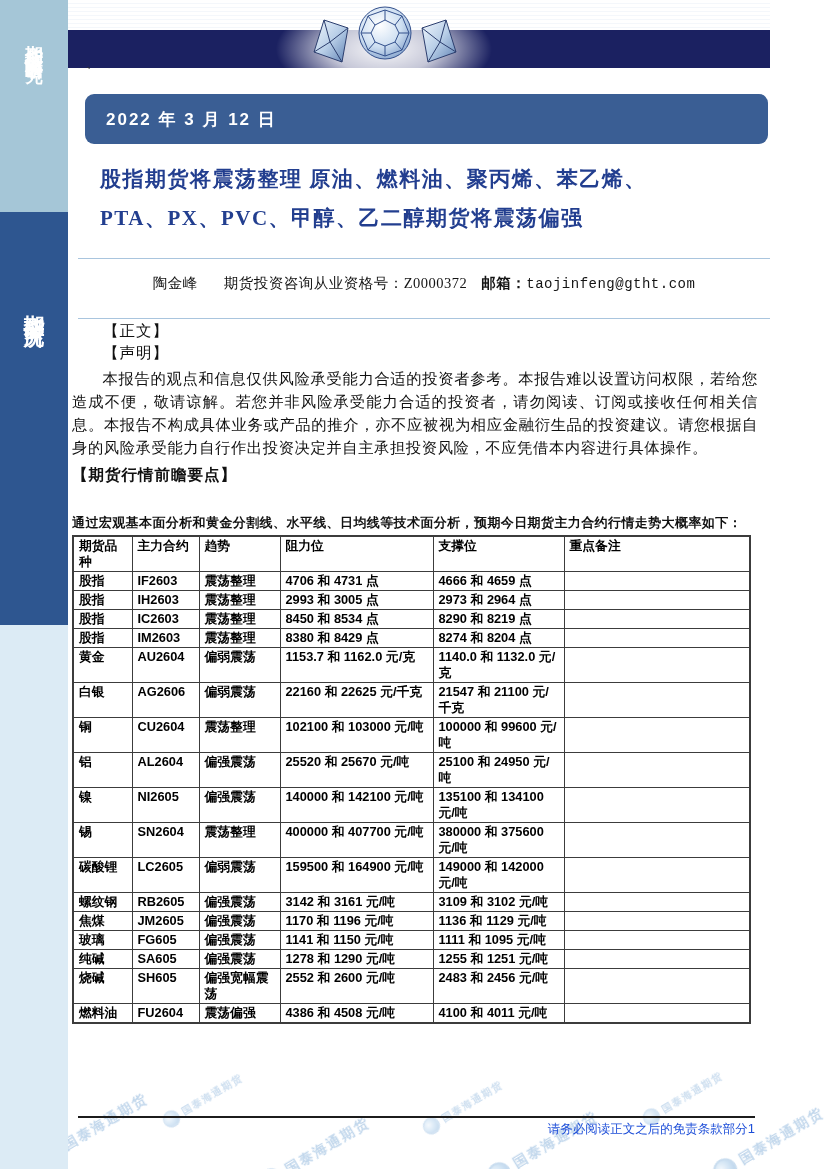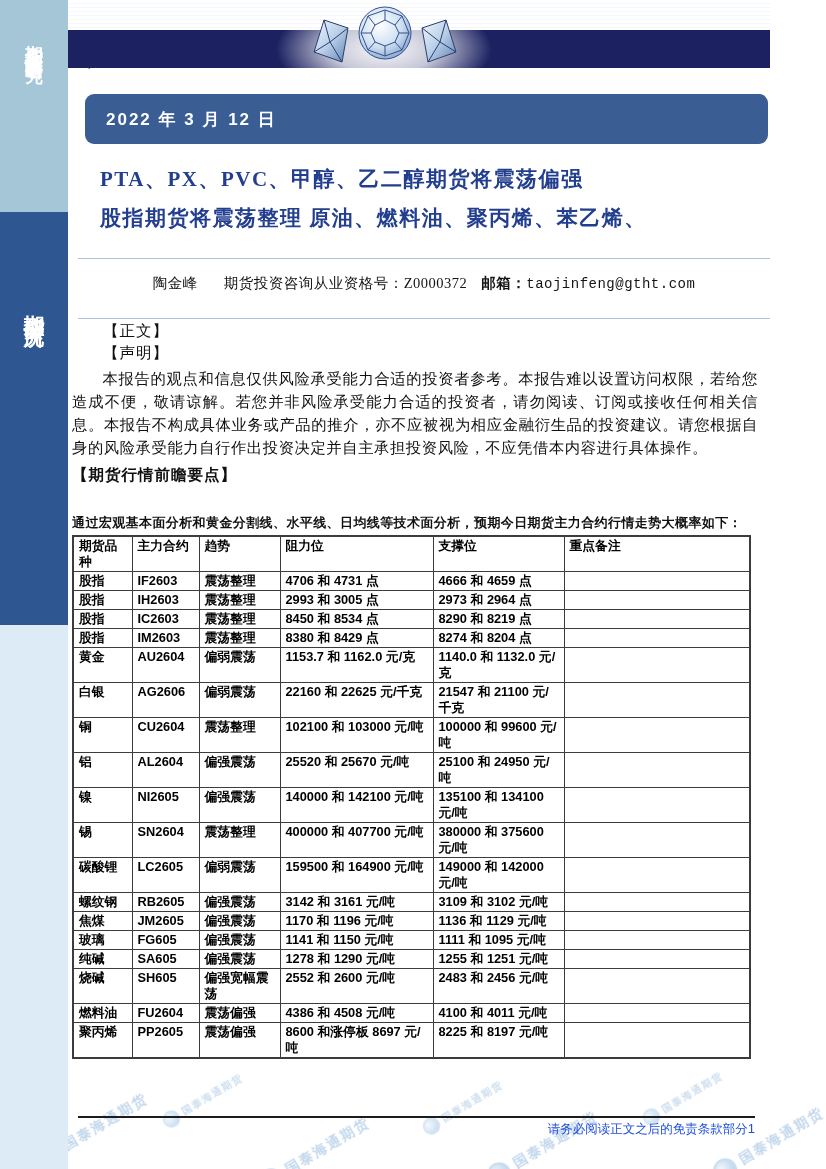--- a/index.html
+++ b/index.html
@@ -166,22 +166,22 @@
         <line x1="106" y1="48" x2="99" y2="40"></line>
     </g>
   </svg>
   <div class="stray">`</div>
 
   <div class="date-badge">
     <span>2022 年 3 月 12 日</span>
   </div>
 
   <div class="title">
+    <div>股指期货将震荡整理 原油、燃料油、聚丙烯、苯乙烯、</div>
     <div>PTA、PX、PVC、甲醇、乙二醇期货将震荡偏强</div>
-    <div>股指期货将震荡整理 原油、燃料油、聚丙烯、苯乙烯、</div>
   </div>
 
   <div class="sep sep1"></div>
 
   <div class="author">
     <span>陶金峰</span><span class="gap"></span><span>期货投资咨询从业资格号：Z0000372</span><span class="gap" style="width:14px"></span><span class="b">邮箱：</span><span class="mail">taojinfeng@gtht.com</span>
   </div>
 
   <div class="sep sep2"></div>
 
@@ -360,28 +360,20 @@
 
           <tr>
             <td>燃料油</td>
             <td>FU2604</td>
             <td>震荡偏强</td>
             <td>4386 和 4508 元/吨</td>
             <td>4100 和 4011 元/吨</td>
             <td></td>
           </tr>
 
-          <tr>
-            <td>聚丙烯</td>
-            <td>PP2605</td>
-            <td>震荡偏强</td>
-            <td>8600 和涨停板 8697 元/吨</td>
-            <td>8225 和 8197 元/吨</td>
-            <td></td>
-          </tr>
         </tbody>
     </table>
   </div>
 
   <div class="wm" style="left:30px; top:1118px;">
       <span class="globe"></span>
       <span class="wtxt">国泰海通期货</span>
     </div>
   <div class="wm small" style="left:140px; top:1088px;">
       <span class="globe"></span>

